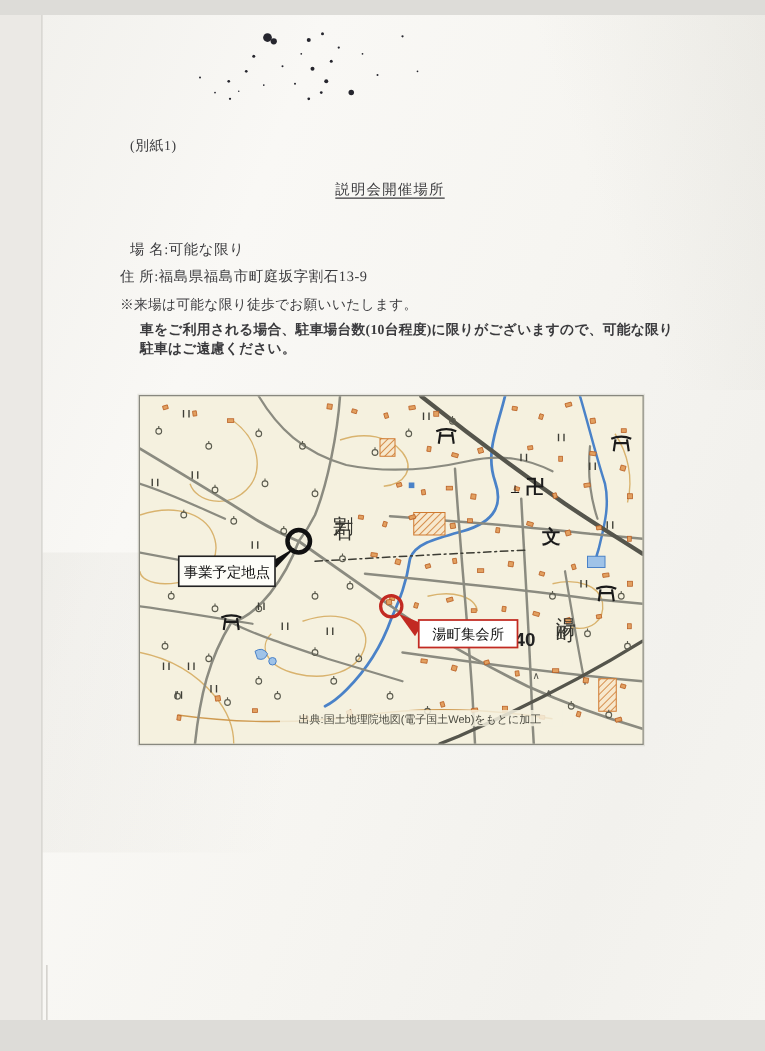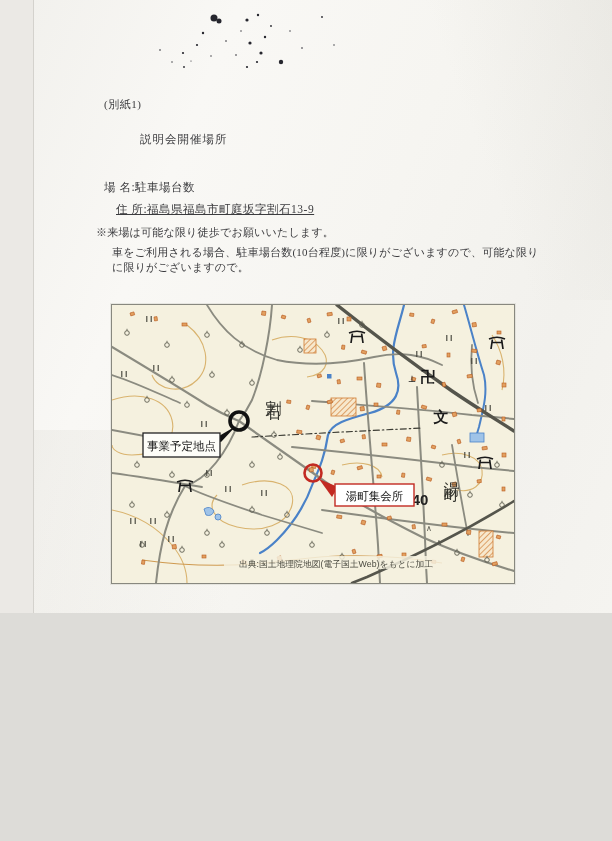--- a/index.html
+++ b/index.html
@@ -1,39 +1,39 @@
 <!DOCTYPE html>
 <html><head>
 <meta charset="utf-8">
 <style>
   html,body{margin:0;padding:0;background:#dddcd8;}
   .page{
-    position:relative;width:612px;height:613px;overflow:hidden;
+    position:relative;width:612px;height:804px;overflow:hidden;
     background:linear-gradient(112deg,#f1f0ec 0%,#f9f8f5 28%,#f6f5f1 55%,#f2f1ed 80%,#f5f4f0 100%);
-    font-family:"Liberation Serif","DejaVu Serif",serif;color:#3b3b3e;
+    font-family:"Liberation Serif","DejaVu Serif",serif;color:#3b3b3e;margin-top:12px;
   }
   .left-strip{position:absolute;left:0;top:0;width:33px;height:841px;background:#ebe9e5;border-right:1px solid #d4d2cd;}
   .crease-v{position:absolute;left:37px;top:760px;width:1px;height:68px;background:#c9c7c2;}
   .bottom-line{position:absolute;left:28px;top:826px;width:584px;height:2px;background:#8f8f89;}
   .bottom-line-l{position:absolute;left:0;top:823px;width:30px;height:2px;background:#b9b8b3;}
   .below-edge{position:absolute;left:0;top:828px;width:612px;height:13px;background:#fdfdfc;}
   .shade{position:absolute;pointer-events:none;}
   .shade1{left:0;top:430px;width:612px;height:240px;background:linear-gradient(100deg,rgba(210,208,200,.25),rgba(255,255,255,0) 40%);}
   .shade2{left:380px;top:0;width:232px;height:300px;background:linear-gradient(250deg,rgba(212,210,202,.28),rgba(255,255,255,0) 55%);}
 
   .speckles{position:absolute;left:0;top:0;}
 
   .attachment{position:absolute;left:104px;top:97px;font-size:11px;letter-spacing:.5px;}
-  .title{position:absolute;left:140px;top:132px;width:344px;font-size:11.5px;letter-spacing:1px;
-         text-underline-offset:3px;}
+  .title{position:absolute;left:140px;top:132px;width:344px;text-align:center;font-size:11.5px;letter-spacing:1px;
+         text-decoration:underline;text-underline-offset:3px;}
   .venue{position:absolute;left:104px;top:180px;font-size:11.5px;letter-spacing:.5px;}
-  .address{position:absolute;left:116px;top:202px;font-size:11.5px;letter-spacing:.5px;text-decoration:underline;}
+  .address{position:absolute;left:96px;top:202px;font-size:11.5px;letter-spacing:.5px;}
   .note{position:absolute;left:96px;top:225px;width:462px;font-size:11px;line-height:15.5px;letter-spacing:.2px;}
   .note .l1{margin-bottom:4px;}
-  .note .ind{padding-left:16px;}
+  .note .ind{padding-left:16px;font-weight:bold;}
 
   .map-frame{position:absolute;left:111px;top:304px;width:402px;height:278px;
              border:1px solid #88887f;background:#f5f1df;box-shadow:0 0 0 1px rgba(180,178,168,.25);}
   .map-frame svg{display:block;}
   svg text{user-select:none;}
   .place-v{writing-mode:vertical-rl;font-family:"Liberation Sans","DejaVu Sans",sans-serif;fill:#35352f;}
   .callout-txt{font-family:"Liberation Serif","DejaVu Serif",serif;fill:#151515;}
   .cap{font-family:"Liberation Sans","DejaVu Sans",sans-serif;fill:#4a4a40;}
 </style>
 </head>
@@ -71,27 +71,27 @@
         <circle cx="302" cy="48" r="0.8"></circle>
         <circle cx="160" cy="50" r="0.8"></circle>
         <circle cx="172" cy="62" r="0.7"></circle>
         <circle cx="322" cy="17" r="0.9"></circle>
         <circle cx="334" cy="45" r="0.7"></circle>
       </g>
   </svg>
 
   <div class="attachment">(別紙1)</div>
   <div class="title">説明会開催場所</div>
-  <div class="venue">場 名:駐車場台数</div>
+  <div class="venue">場 名:可能な限り</div>
   <div class="address">住 所:福島県福島市町庭坂字割石13-9</div>
 
   <div class="note">
     <div class="l1">※来場は可能な限り徒歩でお願いいたします。</div>
     <div class="ind">車をご利用される場合、駐車場台数(10台程度)に限りがございますので、可能な限り</div>
-    <div class="ind">に限りがございますので。</div>
+    <div class="ind">駐車はご遠慮ください。</div>
   </div>
 
   <div class="map-frame">
     <svg width="402" height="278" viewBox="0 0 402 278">
       <defs>
         <g id="torii" stroke="#1a1a1a" stroke-width="1.7" fill="none">
           <path d="M-6,6 L-4.6,-3.5 M6,6 L4.6,-3.5 M-8,-4 Q0,-7.5 8,-4 M-4.6,-0.5 L4.6,-0.5"></path>
         </g>
         <pattern id="hatch" width="4" height="4" patternTransform="rotate(45)" patternUnits="userSpaceOnUse">
           <rect width="4" height="4" fill="#f7e8cd"></rect>

